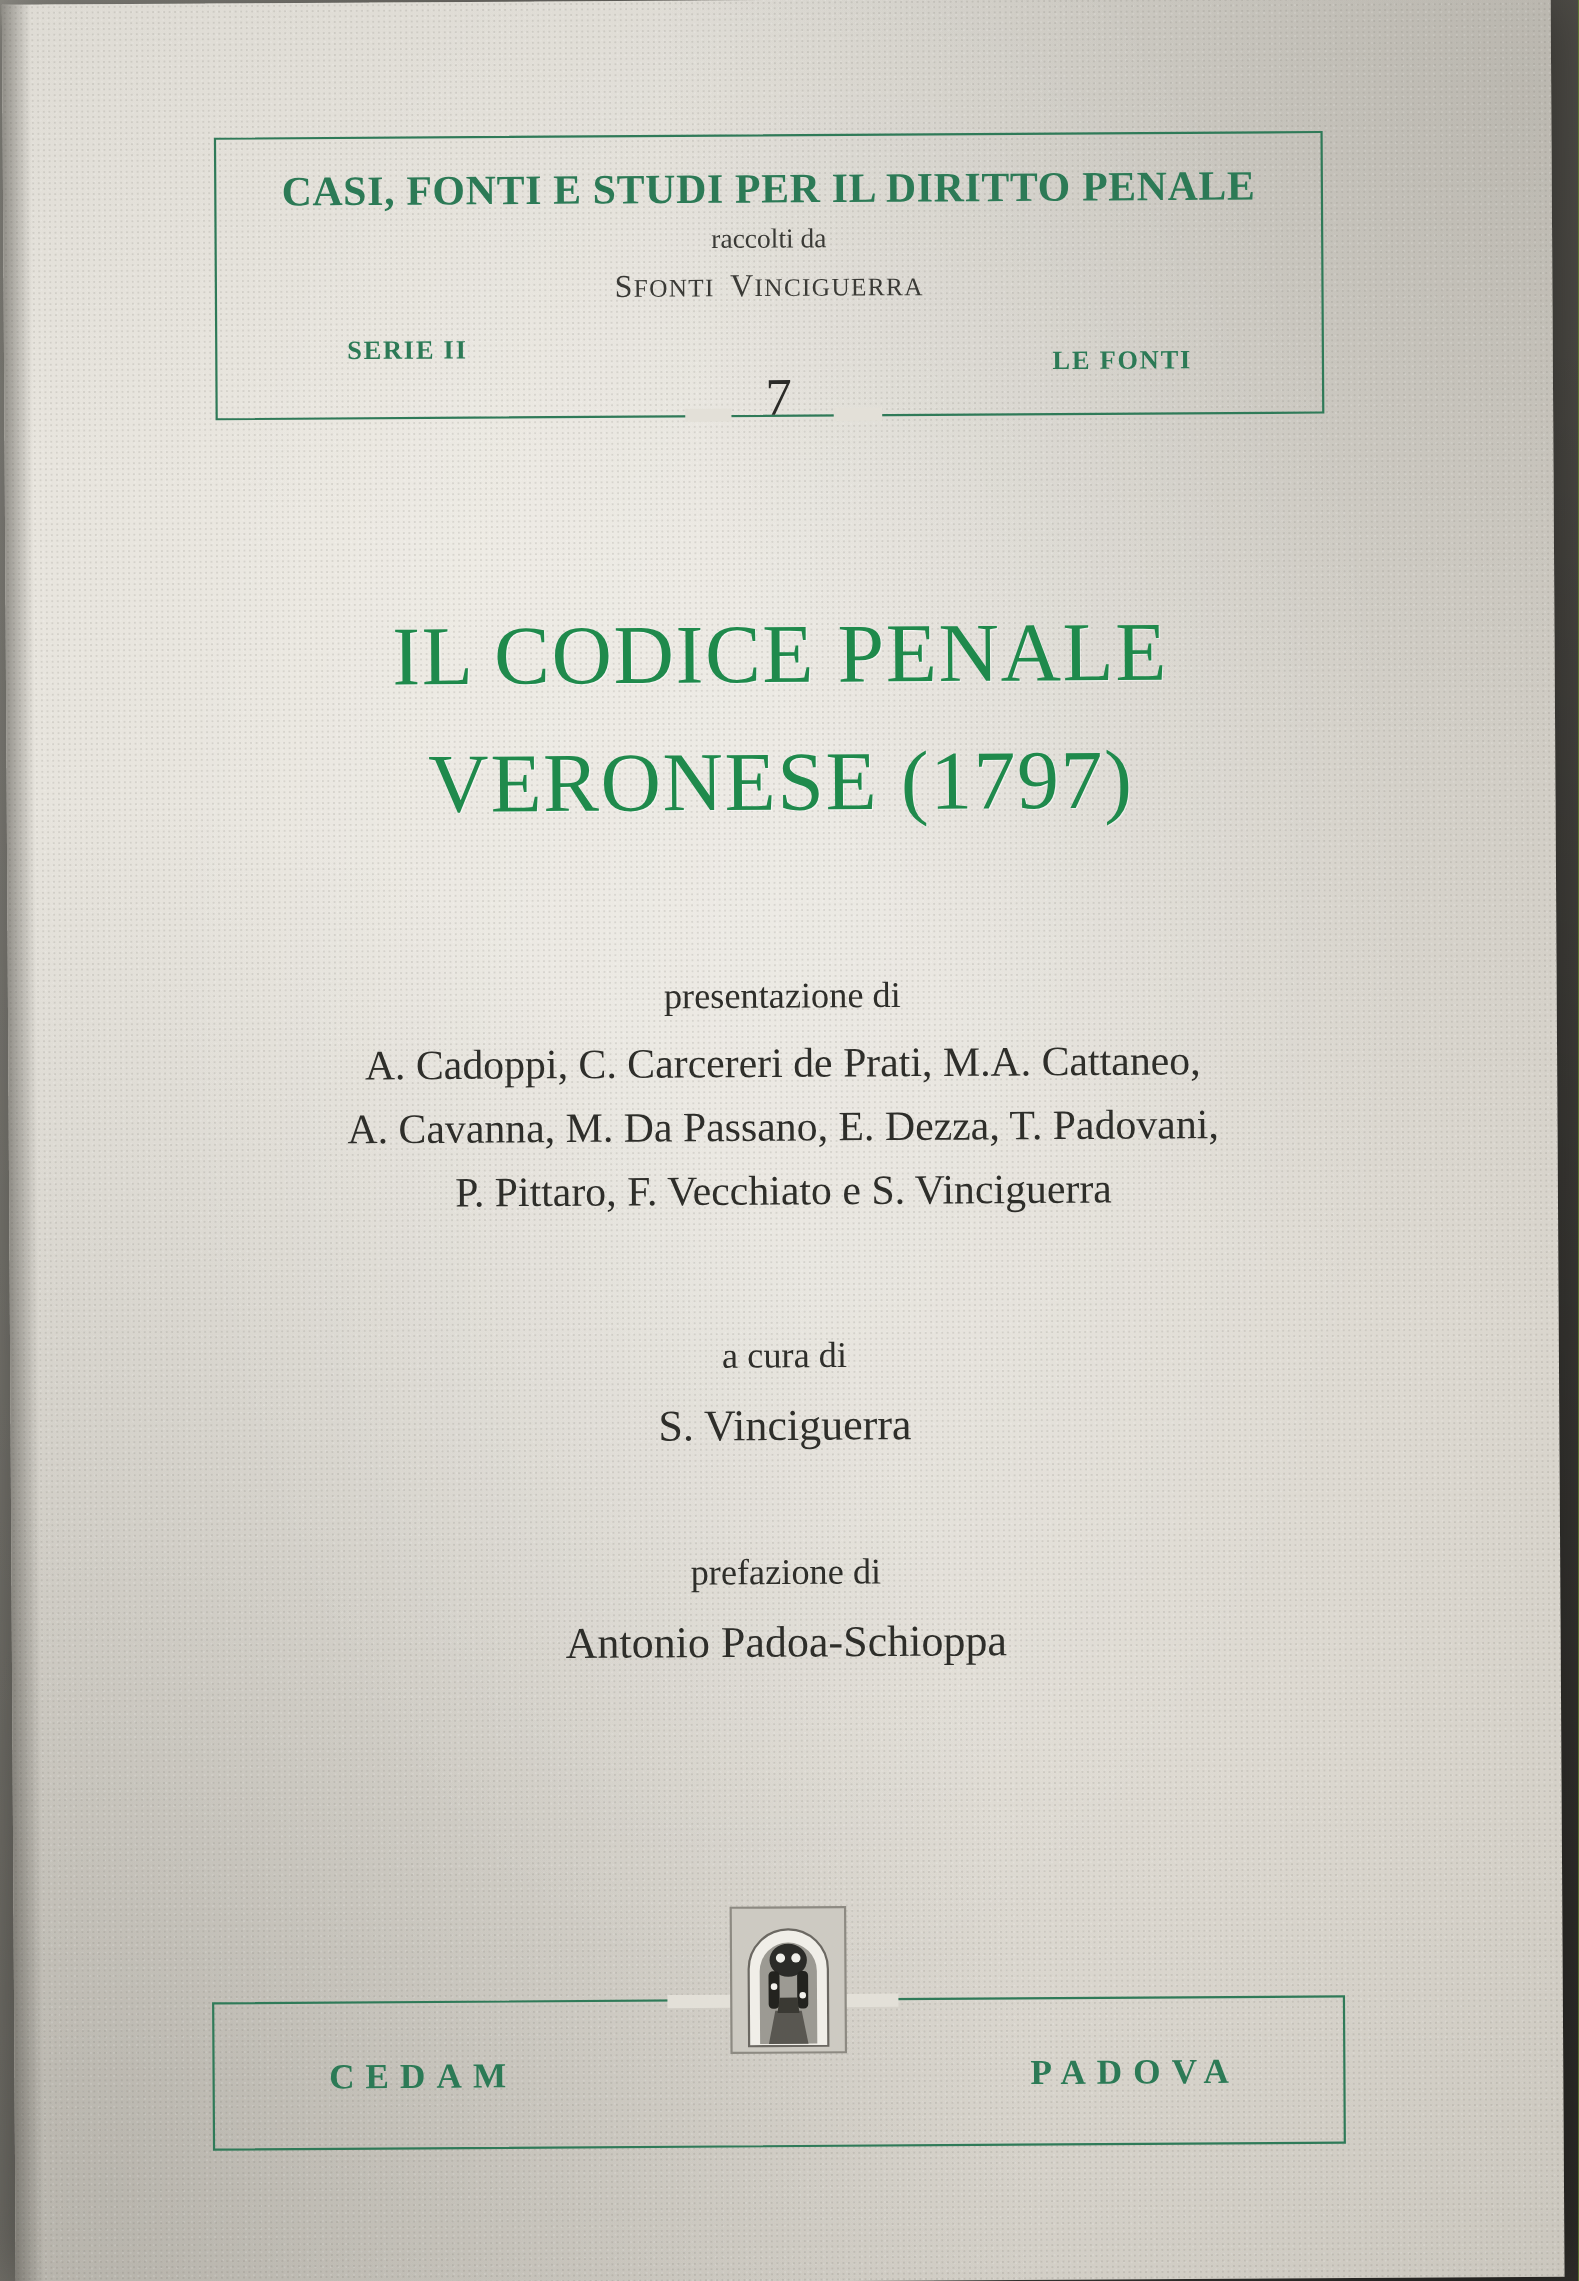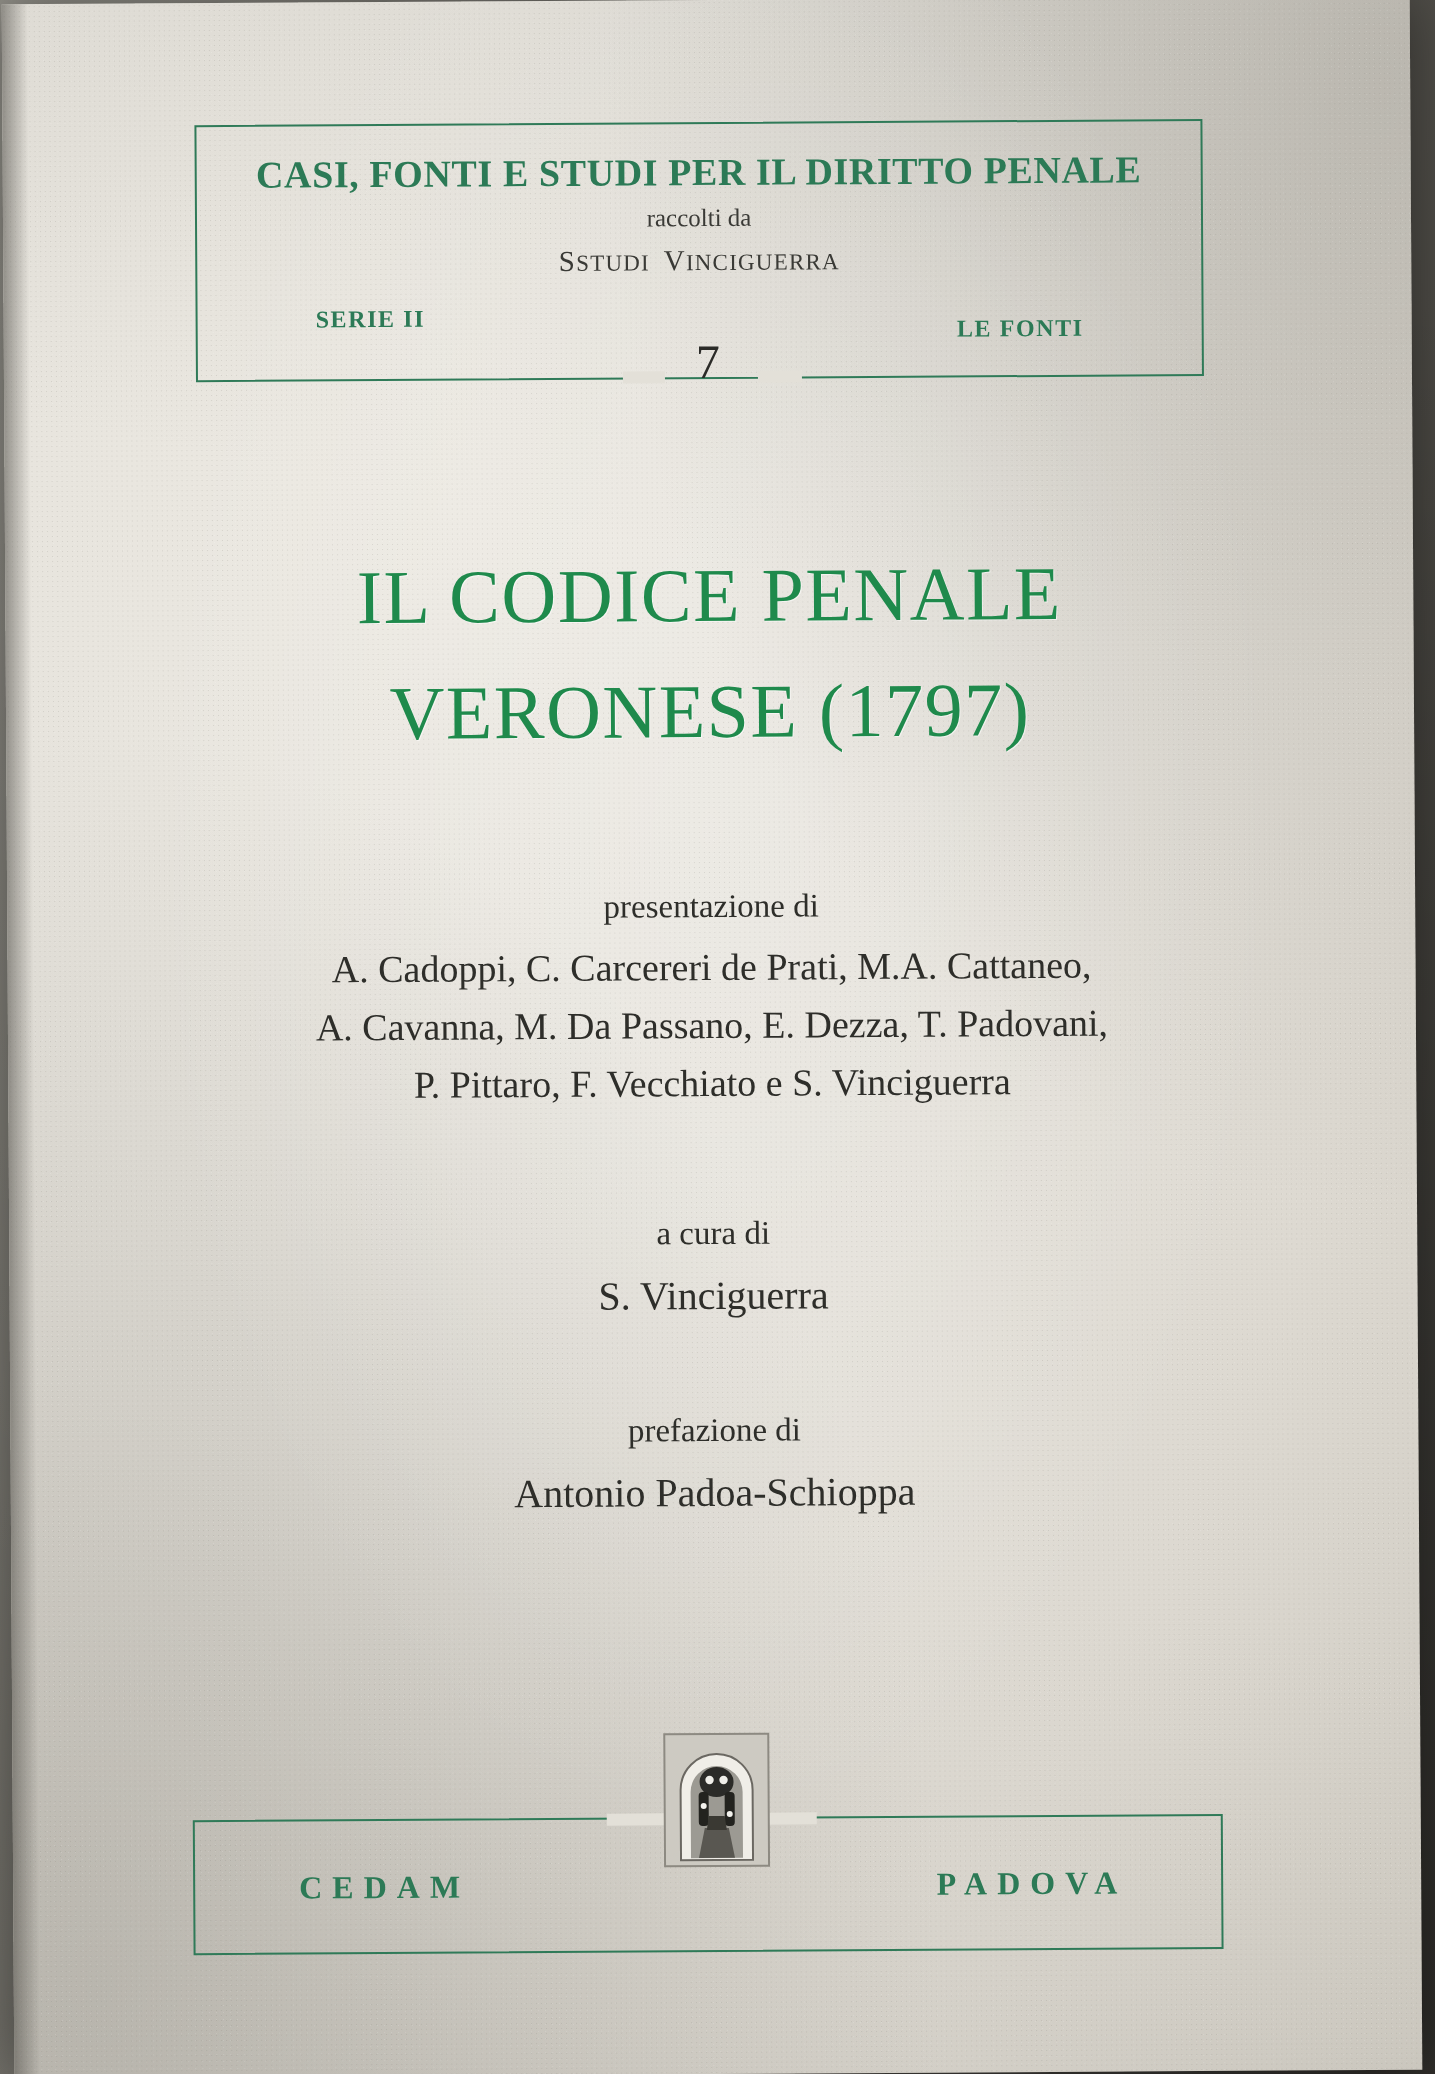--- a/index.html
+++ b/index.html
@@ -273,21 +273,21 @@
 
       <div class="series-box">
         <div class="gap-left"></div>
         <div class="gap-right"></div>
 
         <div class="series-title">CASI, FONTI E STUDI PER IL DIRITTO PENALE</div>
 
         <div class="series-collected">raccolti da</div>
 
         <div class="series-editor">
-          <span class="sc-big">S</span><span>STUDI</span>&nbsp;&nbsp;<span class="sc-big">V</span><span>INCIGUERRA</span>
+          <span class="sc-big">S</span><span>FONTI</span>&nbsp;&nbsp;<span class="sc-big">V</span><span>INCIGUERRA</span>
         </div>
 
         <div class="series-serie">SERIE II</div>
 
         <div class="series-kind">LE FONTI</div>
       </div>
 
       <div class="series-number">7</div>
 
       <div class="main-title">

